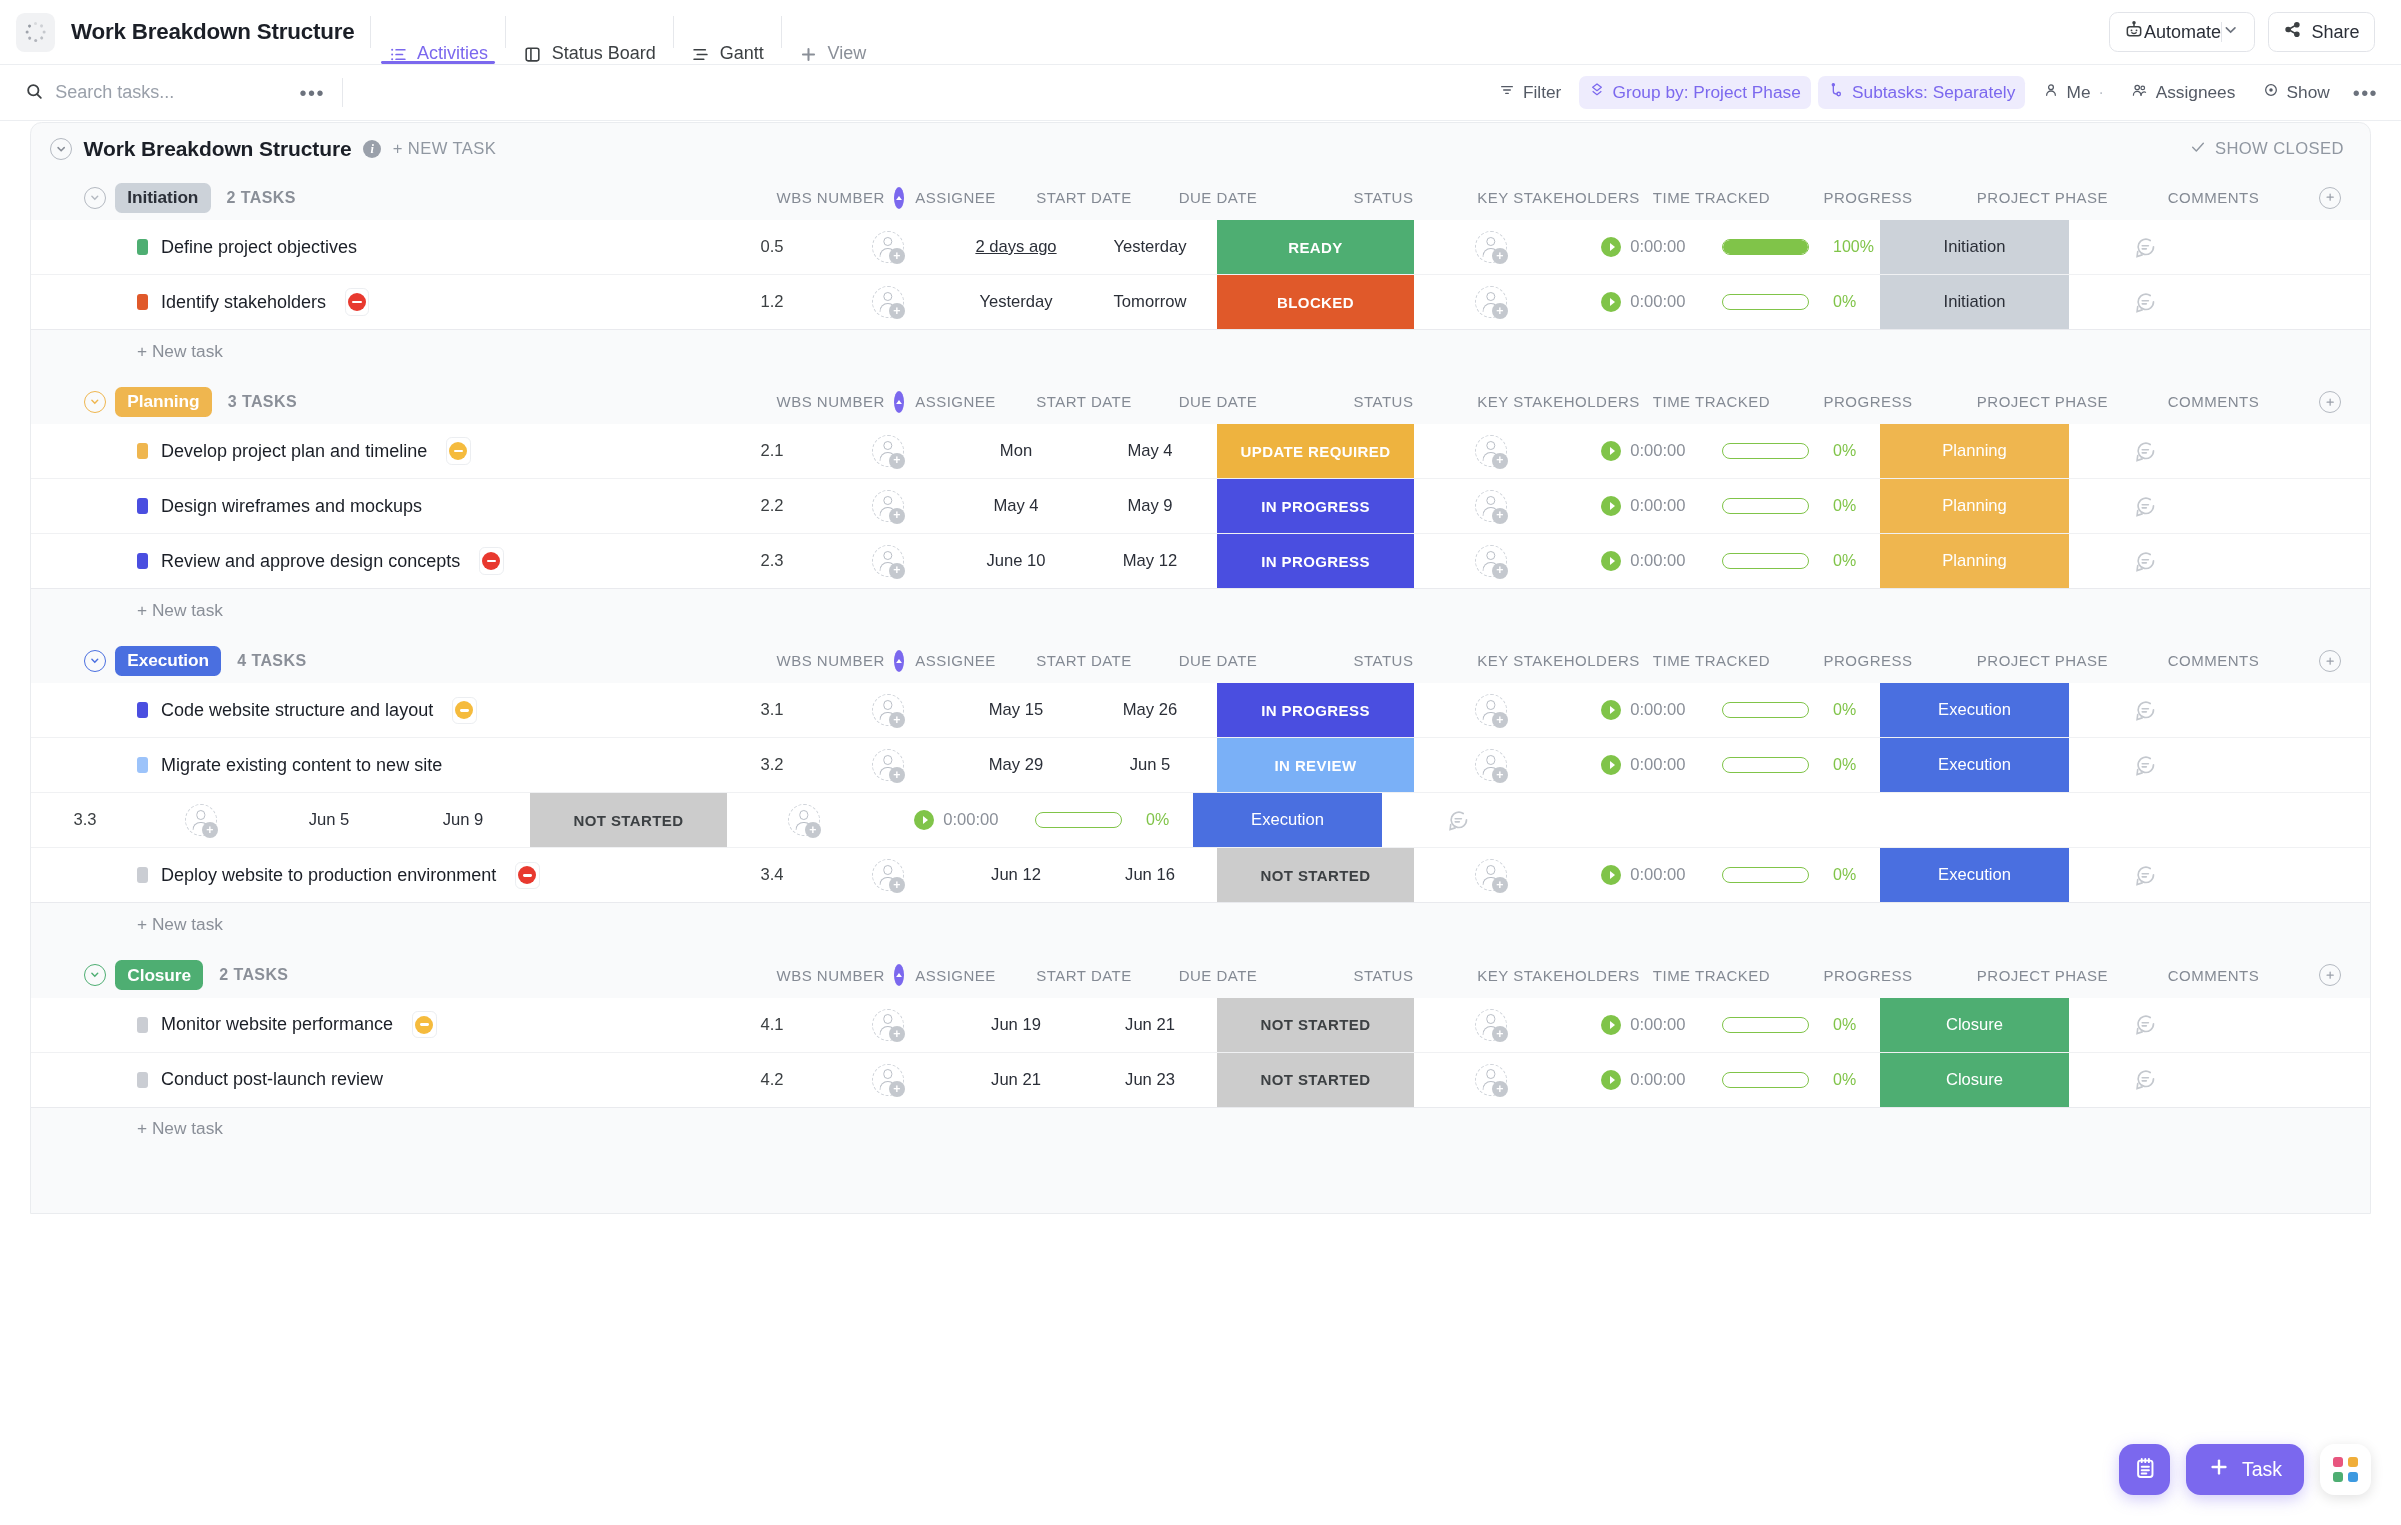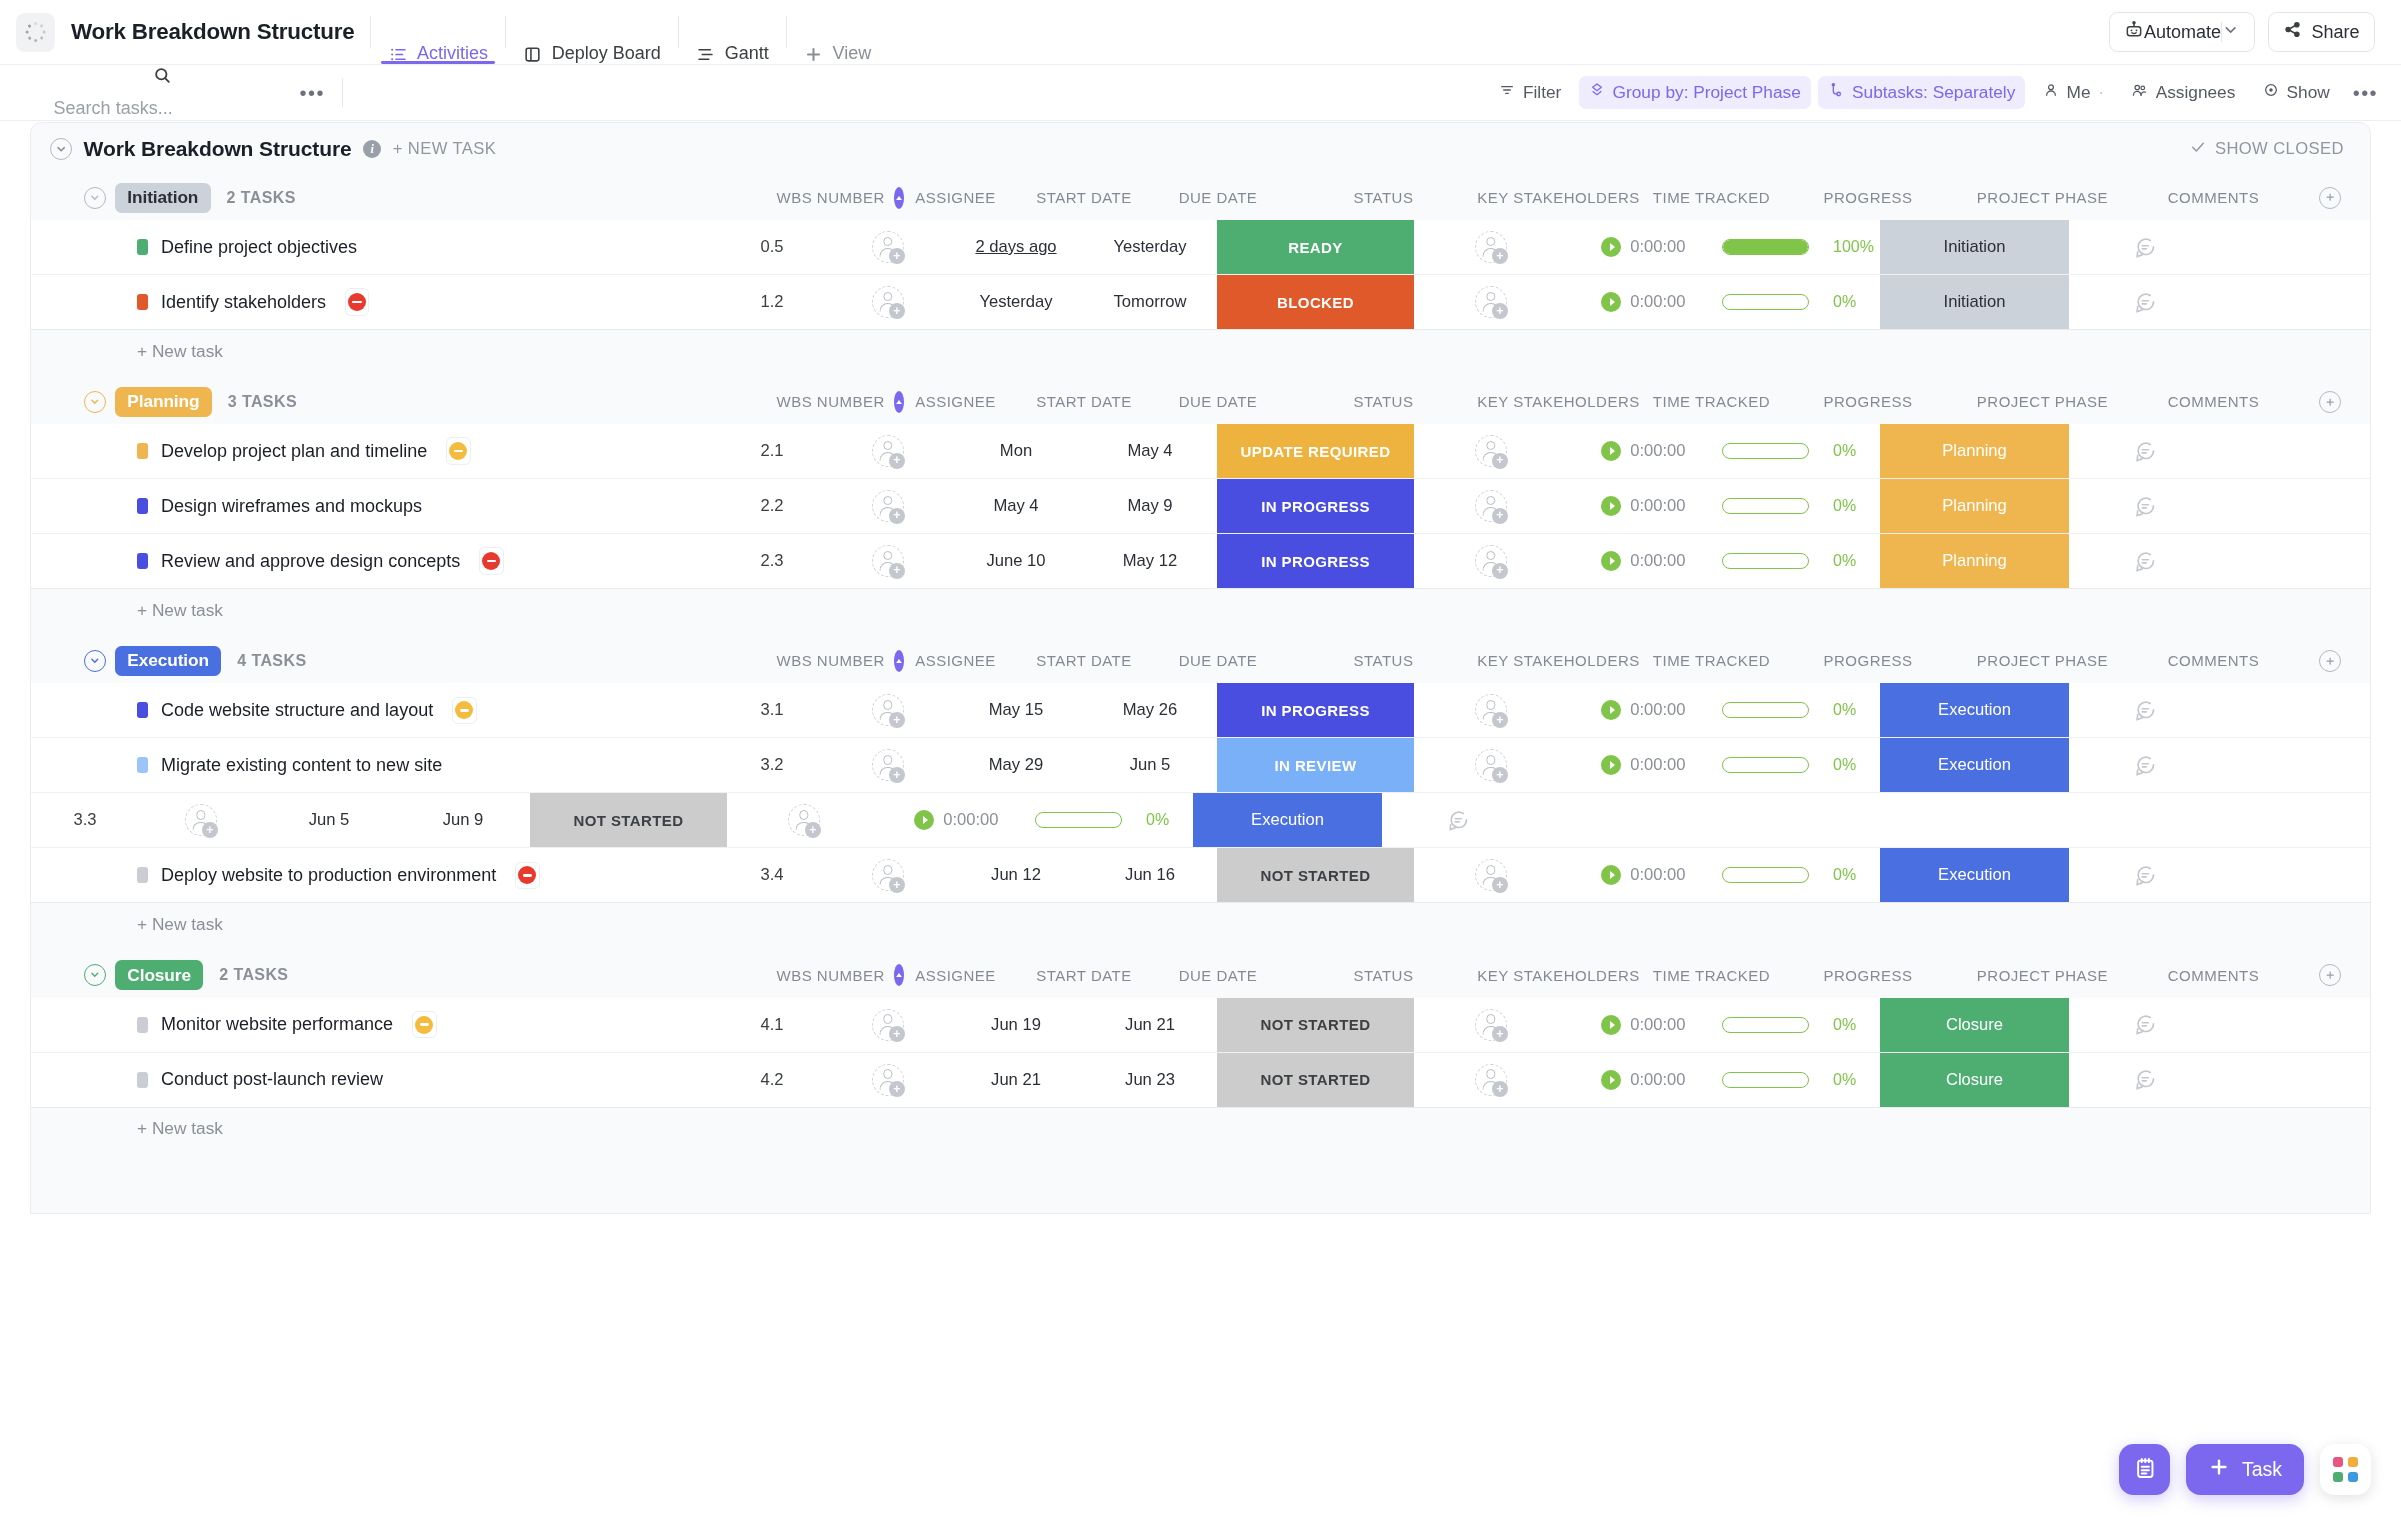--- a/index.html
+++ b/index.html
@@ -61,21 +61,21 @@
   }
   .btn-outline .sep { width: 0.7px; height: 20px; background: #e2e4e9; }
   .btn-outline.share { margin-left: 13px; gap: 9.4px; }
 
   
   .filterbar {
     height: 56px; display: flex; align-items: center;
     padding: 0 23px 0 24.6px;
     border-bottom: 0.7px solid #eceef1; background: #fff;
   }
-  .search-wrap { display: flex; align-items: center; gap: 11.6px; width: 275px; flex-direction: column; }
+  .search-wrap { display: flex; align-items: center; gap: 11.6px; width: 275px; }
   .search-input {
     border: none; outline: none; background: transparent;
     font-size: 18px; color: #2b2f38; font-family: inherit; width: 217px;
   }
   .search-input::placeholder { color: #9aa0aa; }
   .dots-btn { color: #6c727d; font-size: 20px; letter-spacing: 1.4px; cursor: pointer; line-height: 1; }
   .fb-div { width: 0.7px; height: 29px; background: #e6e8ec; margin-left: 17.3px; }
   .fb-right { margin-left: auto; display: flex; align-items: center; gap: 7.2px; }
   .fb-chip {
     display: flex; align-items: center; gap: 8px;
@@ -300,21 +300,21 @@
 
     <div class="vdiv"></div>
 
     <div class="viewtab">
       <span class="vt-ico">
         <svg width="19" height="19" viewBox="0 0 24 24" fill="none" stroke="#3c4043" stroke-width="2">
           <rect x="4" y="4" width="16" height="16" rx="2.5"></rect>
             <line x1="10" y1="4" x2="10" y2="20"></line>
         </svg>
       </span>
-      <span>Deploy Board</span>
+      <span>Status Board</span>
     </div>
 
     <div class="vdiv"></div>
 
     <div class="viewtab">
       <span class="vt-ico">
         <svg width="19" height="19" viewBox="0 0 24 24" fill="none" stroke="#3c4043" stroke-width="2.2" stroke-linecap="round">
           <line x1="4" y1="6" x2="18" y2="6"></line>
             <line x1="8" y1="12" x2="20" y2="12"></line>
             <line x1="4" y1="18" x2="16" y2="18"></line>

